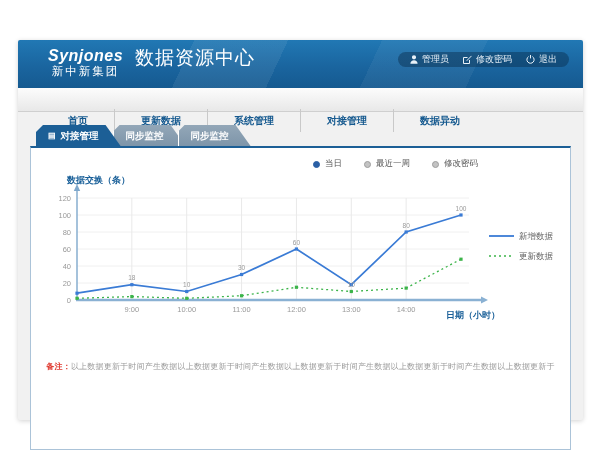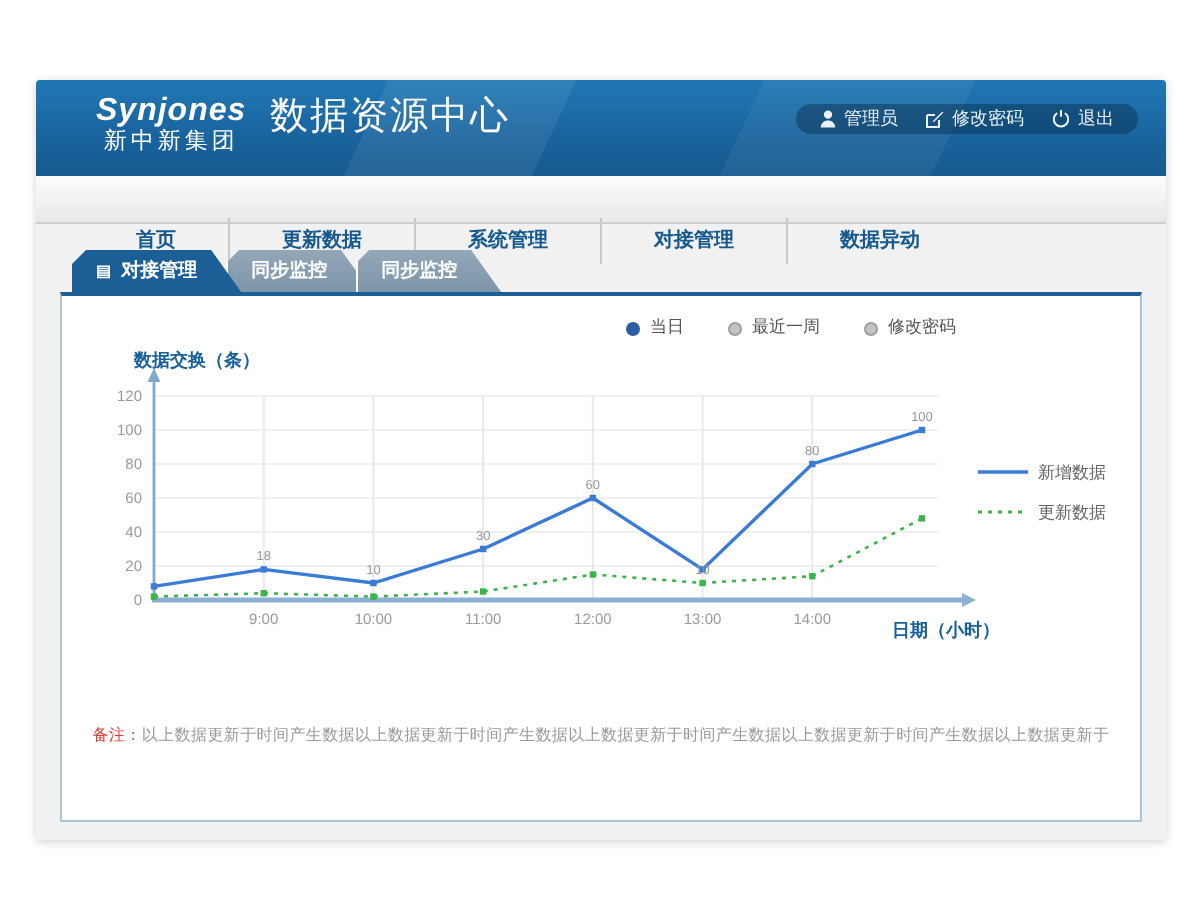--- a/index.html
+++ b/index.html
@@ -27,32 +27,32 @@
 
   
   .content { padding:0 12px; }
   .tabs { display:flex; margin-top:13px; height:21px; align-items:flex-end; padding-left:6px; }
   .tab { position:relative; height:21px; line-height:21px; color:#ffffff; font-size:9.5px; font-weight:bold; padding:0 22px 0 12px; margin-right:-8px; cursor:pointer;
          clip-path:polygon(0 100%, 0 7px, 7px 0, calc(100% - 15px) 0, 100% 100%); display:flex; align-items:center; gap:5px; }
   .tab.active { background:#1c5f96; z-index:3; }
   .tab.inactive { background:linear-gradient(180deg,#93a7b8,#7e95a9); z-index:1; border-left:1px solid #ffffff;margin-top:12px; }
   .tab-ico { font-size:8px; line-height:1; }
 
-  .panel { border:1px solid #abc3d8; border-top:2px solid #1c5f96; background:#ffffff; height:265px; }
+  .panel { border:1px solid #abc3d8; border-top:2px solid #1c5f96; background:#ffffff; height:304px; }
 
   .radio-row { display:flex; justify-content:flex-end; gap:22px; margin:10px 92px 0 0; }
   .radio { display:flex; align-items:center; gap:5px; font-size:8.5px; color:#555; cursor:pointer; }
   .dot { width:7px; height:7px; border-radius:50%; background:#c3c3c3; border:1px solid #9d9d9d; }
   .dot.sel { background:#2a5fa5; border-color:#2a5fa5; }
 
   .chart-wrap { margin:2px 0 0 10px; }
   svg text { font-family:"Liberation Sans", sans-serif; }
 
   .note { margin-top:20px; text-align:center; font-size:8px; color:#999999; letter-spacing:0.2px; }
-  .note-prefix { color:#e03c32; }
+  .note-prefix { color:#e03c32;font-weight:bold; }
 </style>
 </head>
 <body>
 
 <div class="page">
   <div class="window">
 
     <div class="header">
       <div class="logo">
         <div class="logo-en">Synjones</div>

